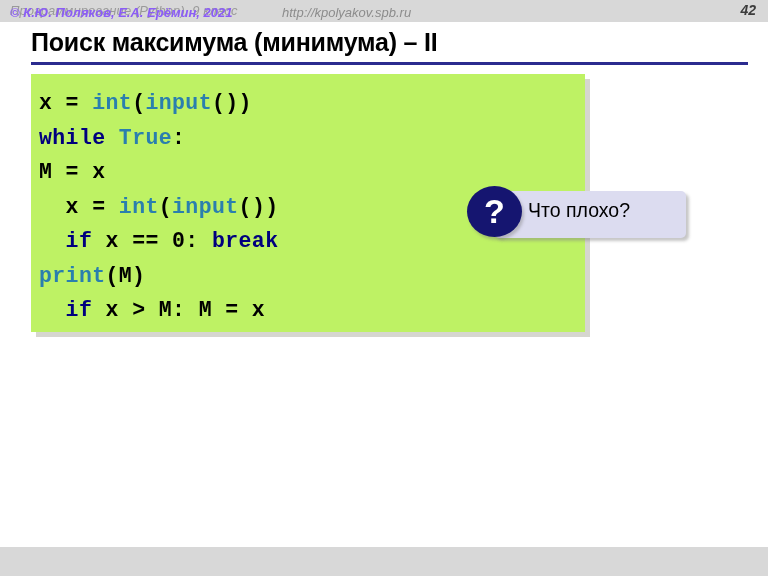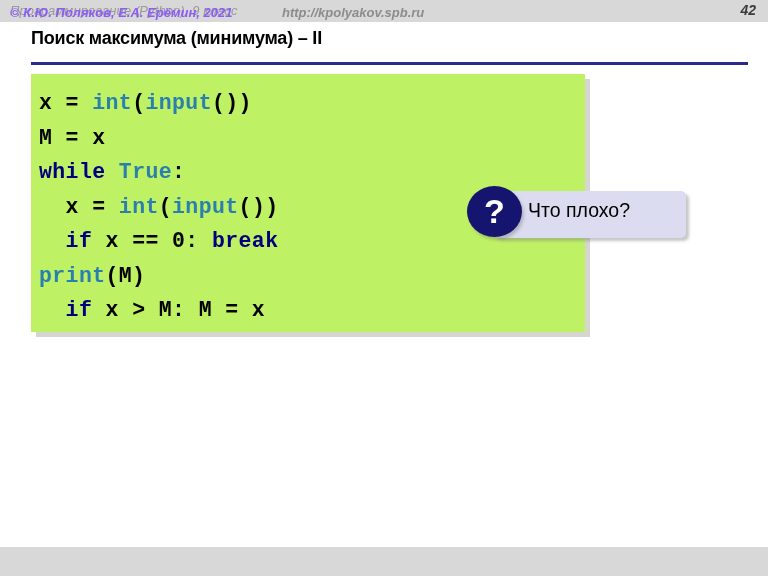--- a/index.html
+++ b/index.html
@@ -44,21 +44,21 @@
     font-weight: bold;
     color: #3b3b3b;
     text-align: center;
   }
 
   
   .slide-title {
     position: absolute;
     left: 31px;
     top: 28px;
-    font-size: 18px;
+    font-size: 25px;
     font-weight: bold;
     color: #000000;
     letter-spacing: -0.2px;
     white-space: nowrap;
   }
   .title-rule {
     position: absolute;
     left: 31px;
     top: 62px;
     width: 717px;
@@ -155,41 +155,41 @@
     font-weight: bold;
     color: #8b5cf6;
     white-space: nowrap;
   }
   .footer-url {
     position: absolute;
     left: 282px;
     top: 5px;
     font-size: 13px;
     font-style: italic;
-    font-weight: bold;
+    font-weight: normal;
     color: #8c8c8c;
     white-space: nowrap;
   }
 </style>
 </head>
 <body>
 
 <div class="header-bar"></div>
 <div class="header-title">Программирование (Python), 9 класс</div>
 <div class="slide-number">42</div>
 
 <div class="slide-title">Поиск максимума (минимума) – II</div>
 <div class="title-rule"></div>
 
 <div class="code-shadow"></div>
 <div class="code-block">
   <div id="code-lines">
       <div class="code-line"><span>x = </span><span class="fn">int</span><span>(</span><span class="fn">input</span><span>())</span></div>
+      <div class="code-line"><span class="kw">while </span><span class="fn">True</span><span>:</span></div>
       <div class="code-line"><span>M = x</span></div>
-      <div class="code-line"><span class="kw">while </span><span class="fn">True</span><span>:</span></div>
       <div class="code-line"><span>  x = </span><span class="fn">int</span><span>(</span><span class="fn">input</span><span>())</span></div>
       <div class="code-line"><span>  </span><span class="kw">if</span><span> x == 0: </span><span class="kw">break</span></div>
       <div class="code-line"><span class="fn">print</span><span>(M)</span></div>
       <div class="code-line"><span>  </span><span class="kw">if</span><span> x &gt; M: M = x</span></div>
     </div>
 </div>
 
 <div class="callout">
   <div class="callout-text">Что плохо?</div>
 </div>

